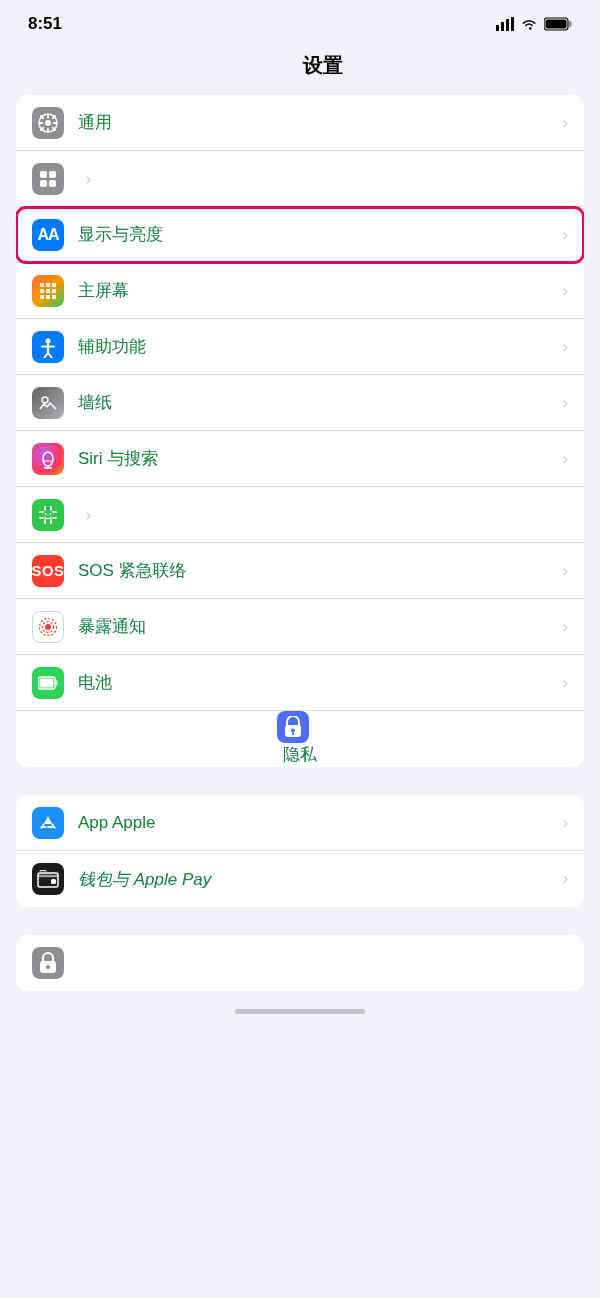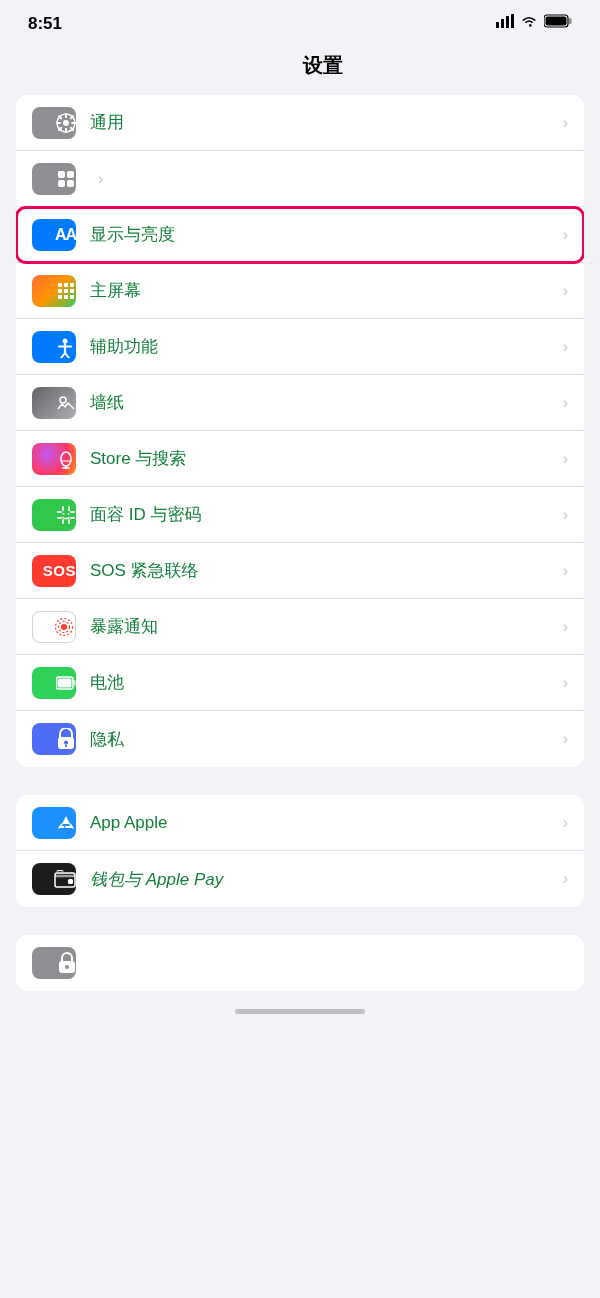--- a/index.html
+++ b/index.html
@@ -9,21 +9,21 @@
       min-height: 1298px;
       background: #f2f2f7;
       font-family: -apple-system, 'PingFang SC', 'Helvetica Neue', sans-serif;
       overflow-x: hidden;
     }
 
     
     .status-bar {
       display: flex;
       justify-content: space-between;
-      align-items: flex-start;
+      align-items: center;
       padding: 14px 28px 10px 28px;
       background: #f2f2f7;
     }
     .status-time {
       font-size: 17px;
       font-weight: 600;
       color: #000;
     }
     .status-icons {
       display: flex;
@@ -60,28 +60,28 @@
       border-bottom: 0.5px solid #e0e0e5;
       position: relative;
       background: #fff;
       cursor: pointer;
     }
     .settings-row:last-child {
       border-bottom: none;
     }
 
     .row-icon {
-      width: 44px;
+      width: 32px;
       height: 32px;
       border-radius: 8px;
       margin-right: 14px;
       flex-shrink: 0;
       display: flex;
       align-items: center;
-      justify-content: flex-end;
+      justify-content: center;
       font-size: 18px;
       overflow: hidden;
     }
 
     .row-label {
       flex: 1;
       font-size: 17px;
       color: #15803d;
     }
 
@@ -243,41 +243,40 @@
 
   <div class="settings-row">
     <div class="row-icon" style="background: radial-gradient(circle at 35% 35%, #bf5af2, #ff375f 60%, #ff9f0a);">
       <svg width="20" height="20" viewBox="0 0 20 20">
         <ellipse cx="10" cy="10" rx="5" ry="7" fill="none" stroke="#fff" stroke-width="1.5"></ellipse>
         <line x1="10" y1="17" x2="10" y2="20" stroke="#fff" stroke-width="1.5"></line>
         <line x1="6" y1="19" x2="14" y2="19" stroke="#fff" stroke-width="1.5"></line>
         <line x1="5" y1="12" x2="15" y2="12" stroke="#fff" stroke-width="1.2"></line>
       </svg>
     </div>
-    <span class="row-label">Store 与搜索</span>
+    <span class="row-label">Siri 与搜索</span>
     <span class="row-chevron">›</span>
   </div>
 
   <div class="settings-row">
     <div class="row-icon" style="background:#30c74a;">
       <svg width="20" height="20" viewBox="0 0 20 20">
         <line x1="7" y1="2" x2="7" y2="5" stroke="#fff" stroke-width="1.8" stroke-linecap="round"></line>
         <line x1="13" y1="2" x2="13" y2="5" stroke="#fff" stroke-width="1.8" stroke-linecap="round"></line>
         <line x1="2" y1="7" x2="5" y2="7" stroke="#fff" stroke-width="1.8" stroke-linecap="round"></line>
         <line x1="15" y1="7" x2="18" y2="7" stroke="#fff" stroke-width="1.8" stroke-linecap="round"></line>
         <line x1="2" y1="13" x2="5" y2="13" stroke="#fff" stroke-width="1.8" stroke-linecap="round"></line>
         <line x1="15" y1="13" x2="18" y2="13" stroke="#fff" stroke-width="1.8" stroke-linecap="round"></line>
         <line x1="7" y1="15" x2="7" y2="18" stroke="#fff" stroke-width="1.8" stroke-linecap="round"></line>
         <line x1="13" y1="15" x2="13" y2="18" stroke="#fff" stroke-width="1.8" stroke-linecap="round"></line>
         <circle cx="7.5" cy="9" r="1" fill="#fff"></circle>
         <circle cx="12.5" cy="9" r="1" fill="#fff"></circle>
         <path d="M7 12.5 q3 2.5 6 0" stroke="#fff" stroke-width="1.5" fill="none" stroke-linecap="round"></path>
       </svg>
     </div>
-    <span class="row-label">面容 ID 与密码</span>
     <span class="row-chevron">›</span>
   </div>
 
   <div class="settings-row">
     <div class="row-icon" style="background:#ff3b30;">
       <span style="color:#fff; font-size:15px; font-weight:800; letter-spacing:0.5px;">SOS</span>
     </div>
     <span class="row-label">SOS 紧急联络</span>
     <span class="row-chevron">›</span>
   </div>
@@ -299,21 +298,21 @@
       <svg width="20" height="14" viewBox="0 0 20 14">
         <rect x="0" y="1" width="17" height="12" rx="2.5" stroke="#fff" stroke-width="1.5" fill="none"></rect>
         <rect x="17.5" y="4" width="2" height="6" rx="1" fill="#fff" opacity="0.7"></rect>
         <rect x="1.5" y="2.5" width="14" height="9" rx="1.5" fill="#fff"></rect>
       </svg>
     </div>
     <span class="row-label">电池</span>
     <span class="row-chevron">›</span>
   </div>
 
-  <div class="settings-row" style="border-bottom:none;">
+  <div class="settings-row" style="border-bottom:none;flex-direction:column;">
     <div class="row-icon" style="background:#4f6cf7;">
       <svg width="20" height="22" viewBox="0 0 20 22">
         <path d="M4 9 V6 a6 6 0 1 1 12 0 v3" stroke="#fff" stroke-width="2" fill="none" stroke-linecap="round"></path>
         <rect x="2" y="9" width="16" height="12" rx="3" fill="#fff"></rect>
         <circle cx="10" cy="14.5" r="2" fill="#4f6cf7"></circle>
         <line x1="10" y1="16.5" x2="10" y2="19" stroke="#4f6cf7" stroke-width="1.8"></line>
       </svg>
     </div>
     <span class="row-label">隐私</span>
     <span class="row-chevron">›</span>

